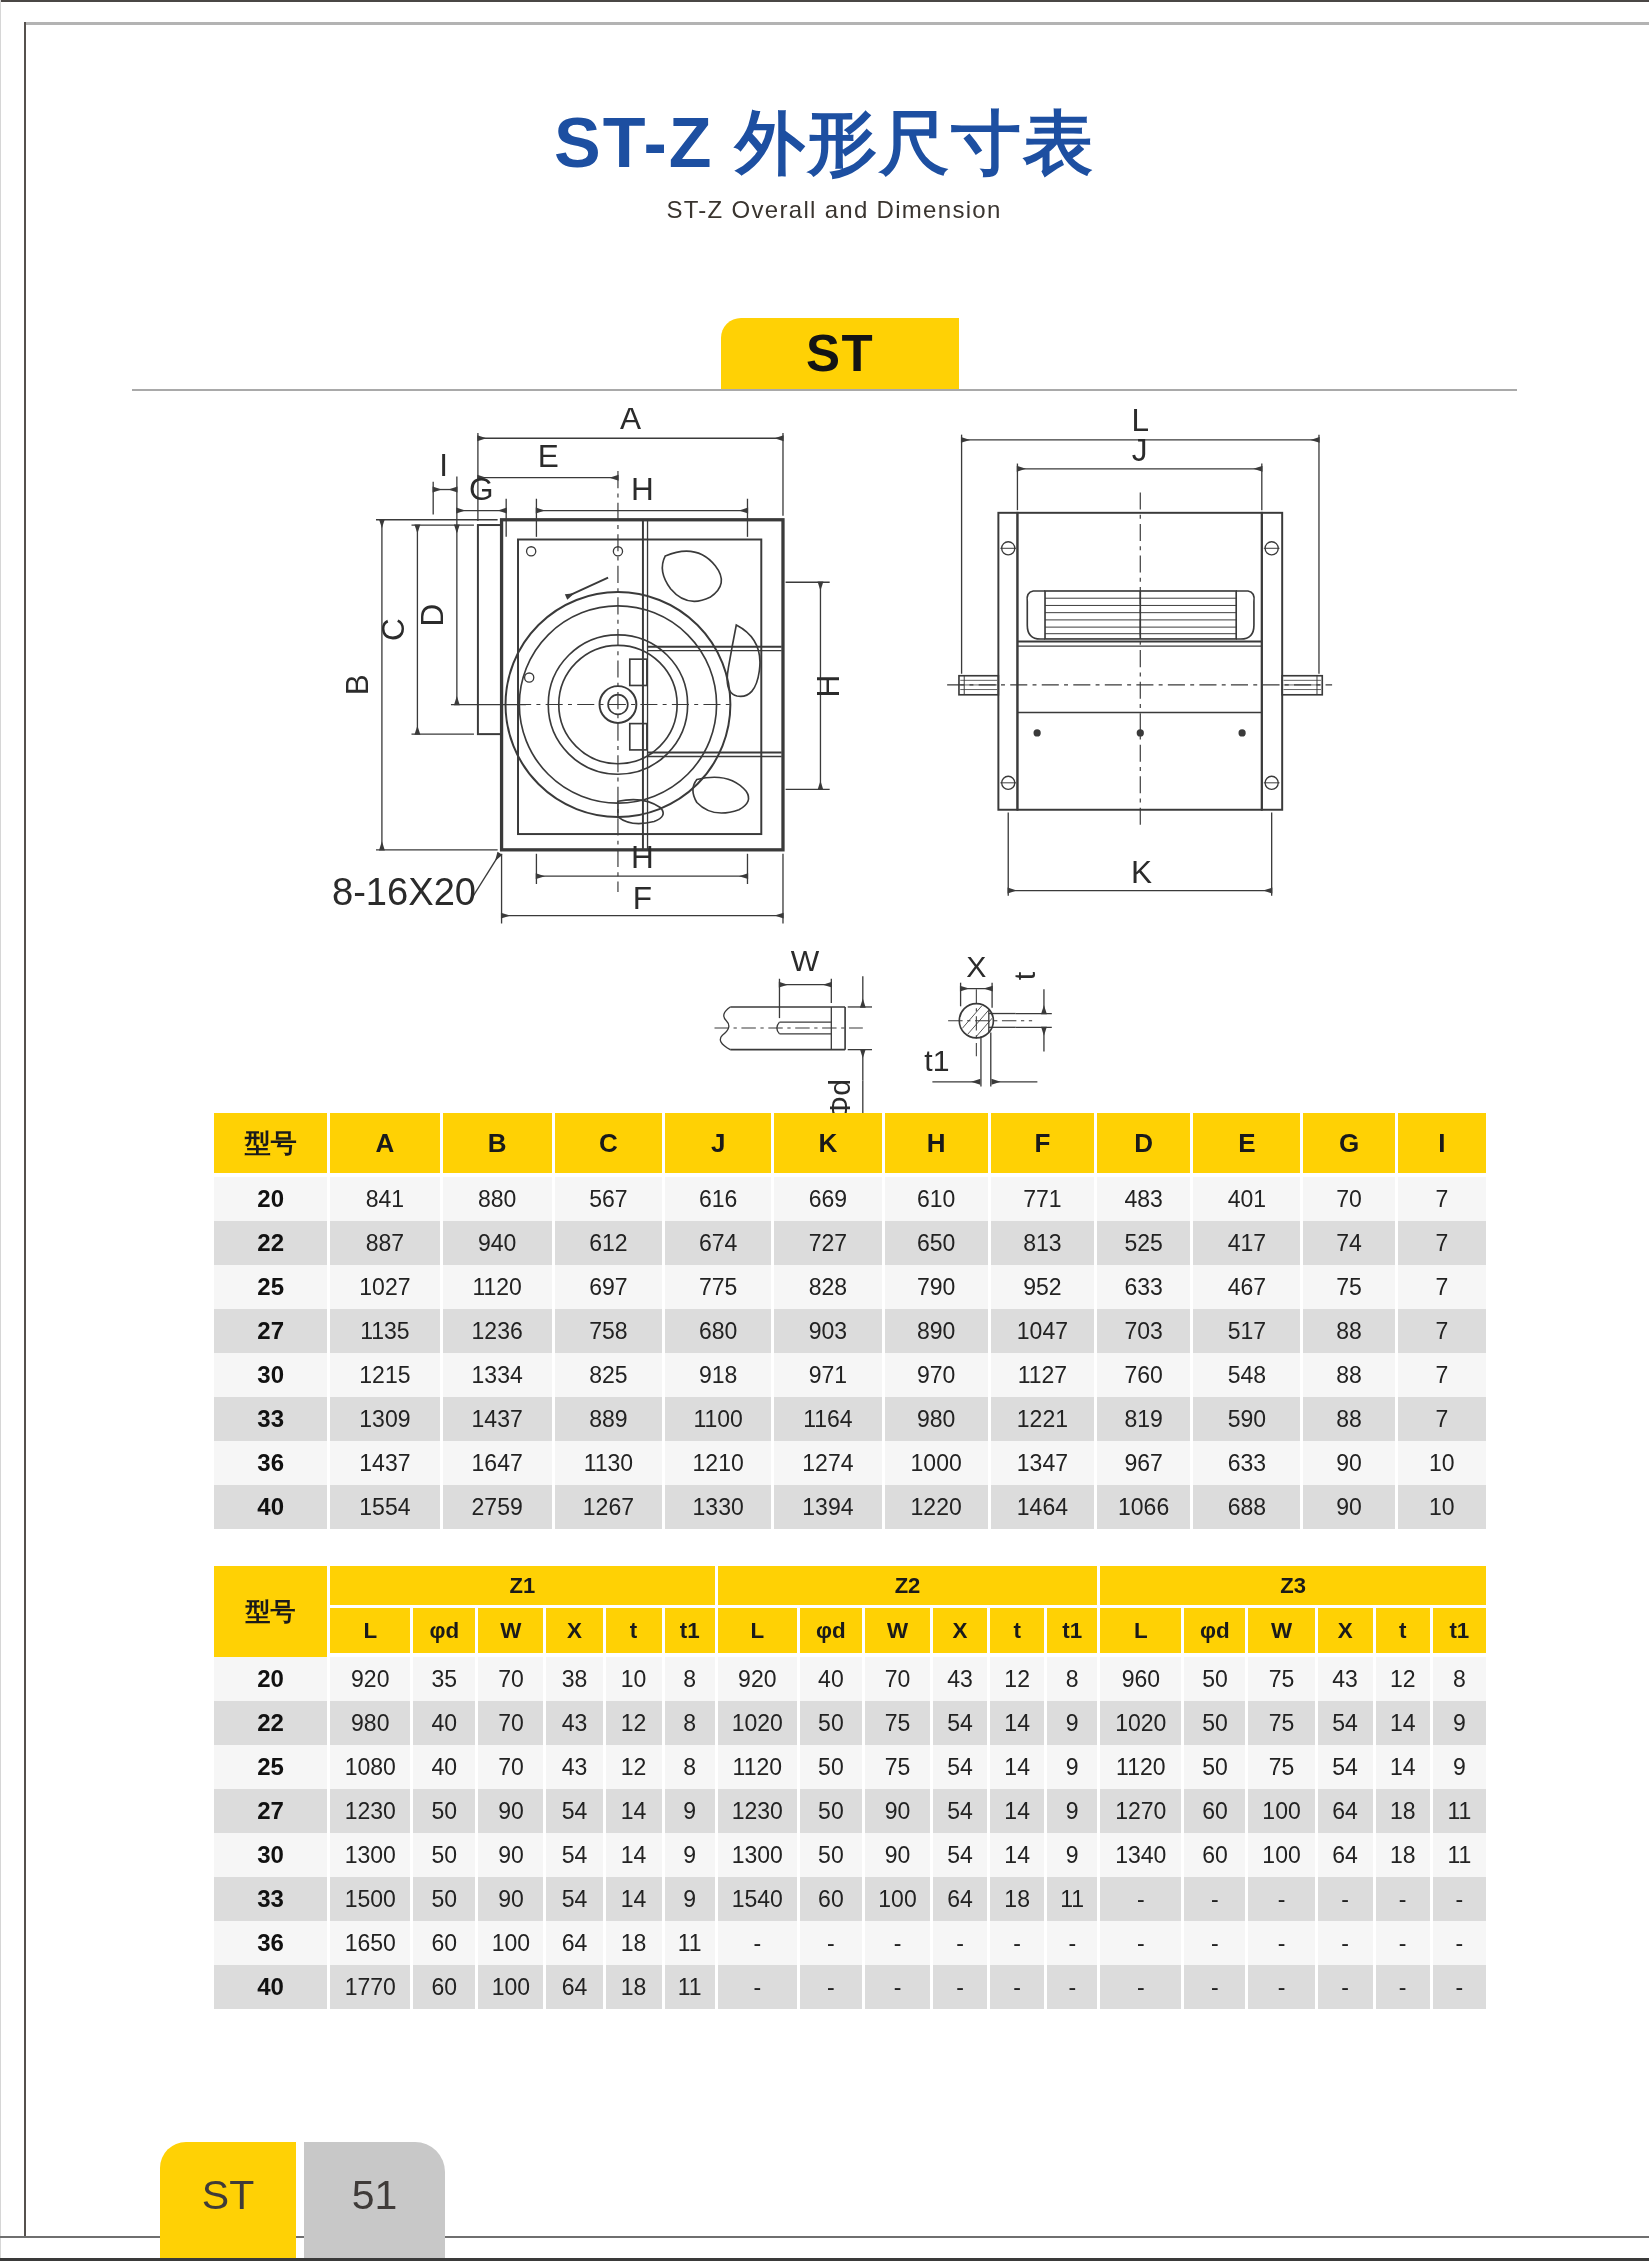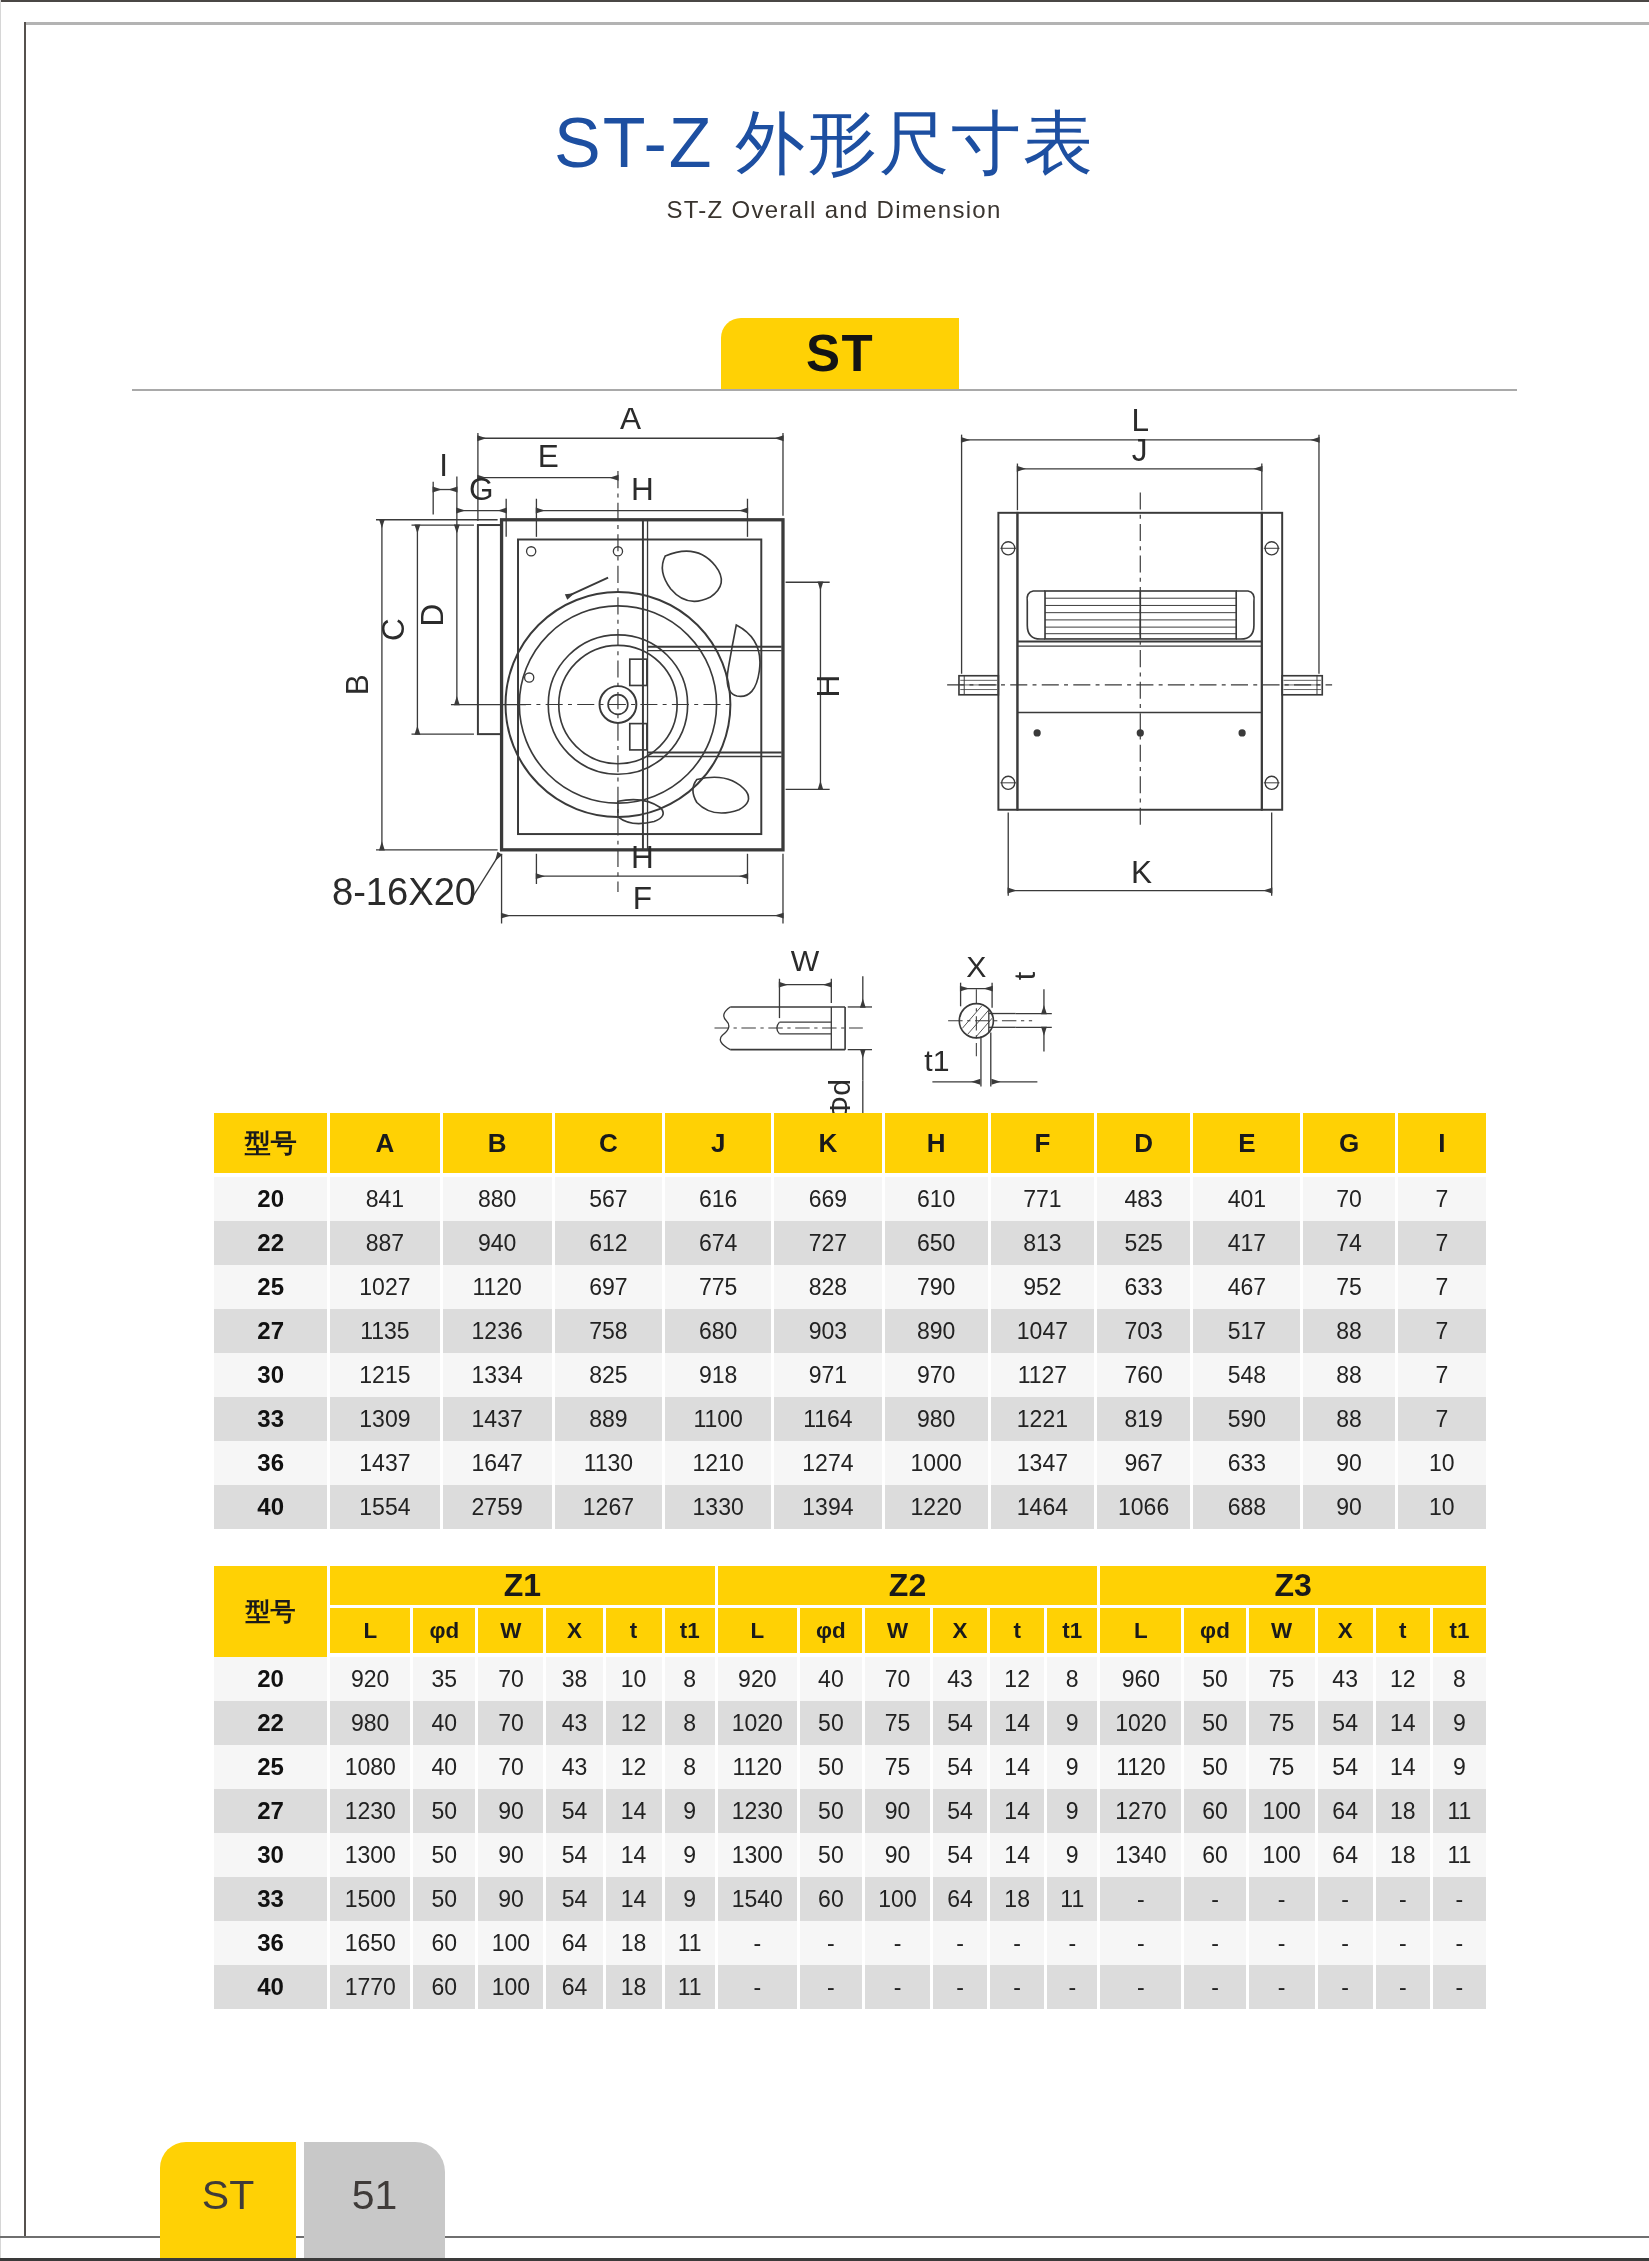--- a/index.html
+++ b/index.html
@@ -9,21 +9,21 @@
   .edge-top{position:absolute;top:0;left:0;right:0;height:2px;background:#4a4745;}
   .edge-left{position:absolute;top:0;left:0;width:1.3px;height:100%;background:#d6d6d6;}
   .inner-top-rule{position:absolute;top:22px;left:24px;right:0;height:2.6px;background:#b3b3b3;}
   .inner-left-rule{position:absolute;top:22px;left:24px;width:2px;height:2215px;background:#56514e;}
   .badge-rule{position:absolute;top:389px;left:132px;width:1385px;height:2px;background:#a9a9a9;}
   .footer-rule{position:absolute;top:2236px;left:0;right:0;height:2px;background:#6f6f6f;z-index:1;}
   .edge-bottom{position:absolute;top:2258px;left:0;right:0;height:3.3px;background:#3a3a3a;z-index:3;}
 
   
   .doc-title{position:absolute;top:97px;left:0;right:0;text-align:center;
-             font-size:70px;font-weight:normal;color:#1d4fa1;letter-spacing:2px;}
+             font-size:70px;font-weight:bold;color:#1d4fa1;letter-spacing:2px;}
   .doc-subtitle{position:absolute;top:196px;left:0;right:0;text-align:center;
              font-size:24px;font-weight:normal;color:#39342f;letter-spacing:1.3px;padding-left:19px;}
   .series-badge{position:absolute;left:721px;top:318px;width:238px;height:71px;
              background:#ffd105;border-radius:20px 0 0 0;z-index:2;
              display:flex;align-items:center;justify-content:center;
              font-size:51px;font-weight:bold;color:#141414;letter-spacing:1.3px;}
 
   
   svg text{font-family:"Liberation Sans", sans-serif;fill:#2b2b2b;}
   .dwg{position:absolute;}
@@ -34,21 +34,21 @@
   table.spec th,table.spec td{box-sizing:border-box;text-align:center;vertical-align:middle;
              padding:0;border-right:3.3px solid #ffffff;}
   table.spec th:last-child,table.spec td:last-child{border-right:none;}
   table.spec th{background:#ffd104;color:#1a1a1a;font-weight:bold;}
   #dim-table{top:1113px;}
   #dim-table thead tr{height:64px;}
   #dim-table thead th{font-size:26px;border-bottom:4px solid #ffffff;}
   #dim-table tbody tr{height:44px;}
   #shaft-table{top:1566px;}
   #shaft-table tr.group-row{height:42px;}
-  #shaft-table tr.group-row th{font-size:32px;border-bottom:3.3px solid #ffffff;}
+  #shaft-table tr.group-row th{font-size:22px;border-bottom:3.3px solid #ffffff;}
   #shaft-table tr.group-row th.model-head{font-size:25px;border-bottom:none;}
   #shaft-table tr.sub-row{height:49px;}
   #shaft-table tr.sub-row th{font-size:22.4px;border-bottom:4px solid #ffffff;}
   #shaft-table tbody tr{height:44px;}
   table.spec tbody td{font-size:23px;color:#222222;}
   table.spec tbody td.model{font-weight:bold;font-size:24px;color:#111111;}
   table.spec tbody tr:nth-child(odd) td{background:#f6f6f6;}
   table.spec tbody tr:nth-child(even) td{background:#dcdcdc;}
 
   

